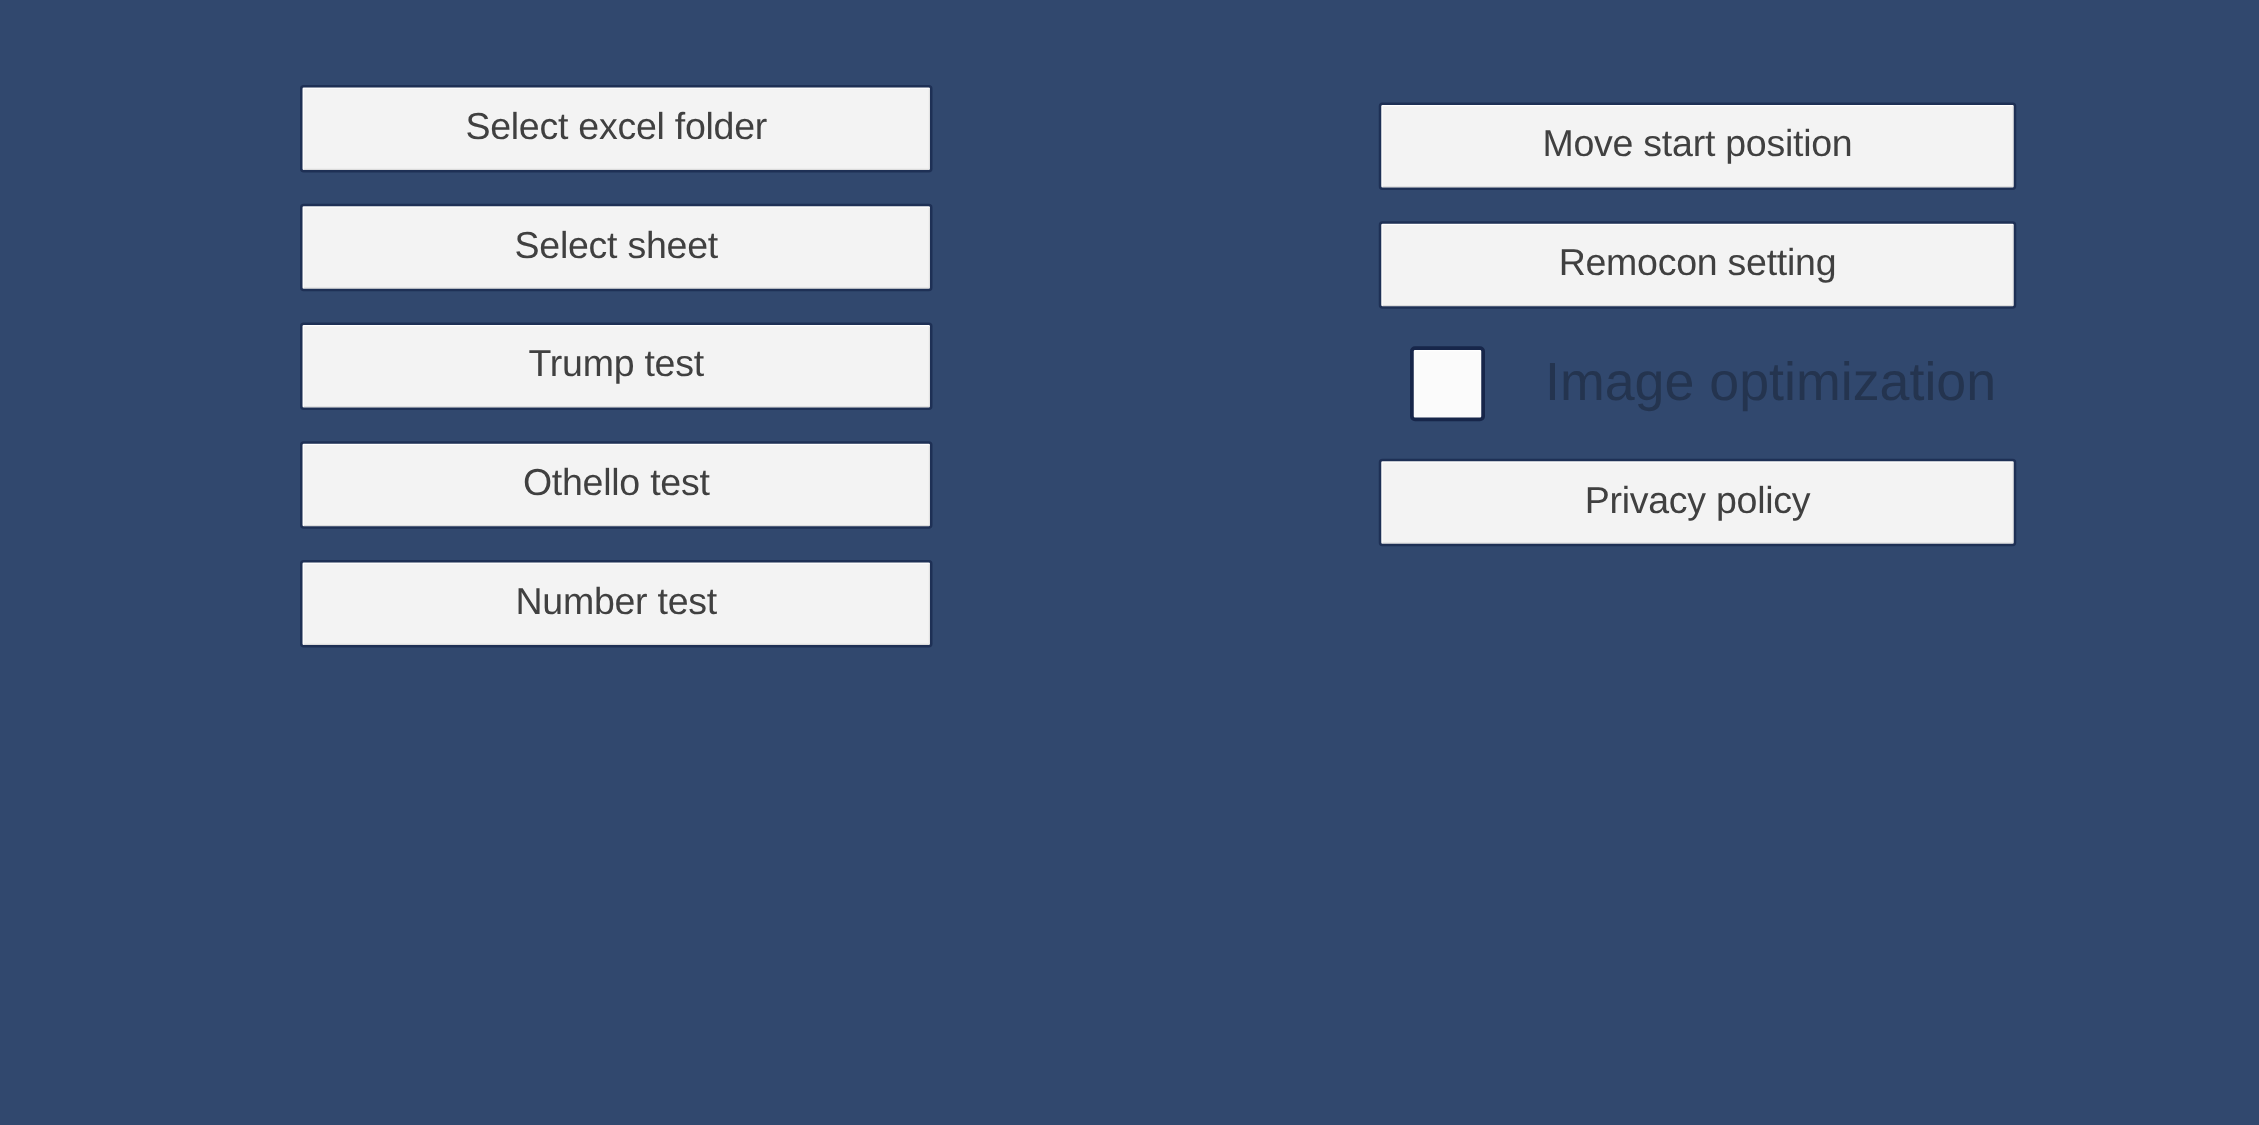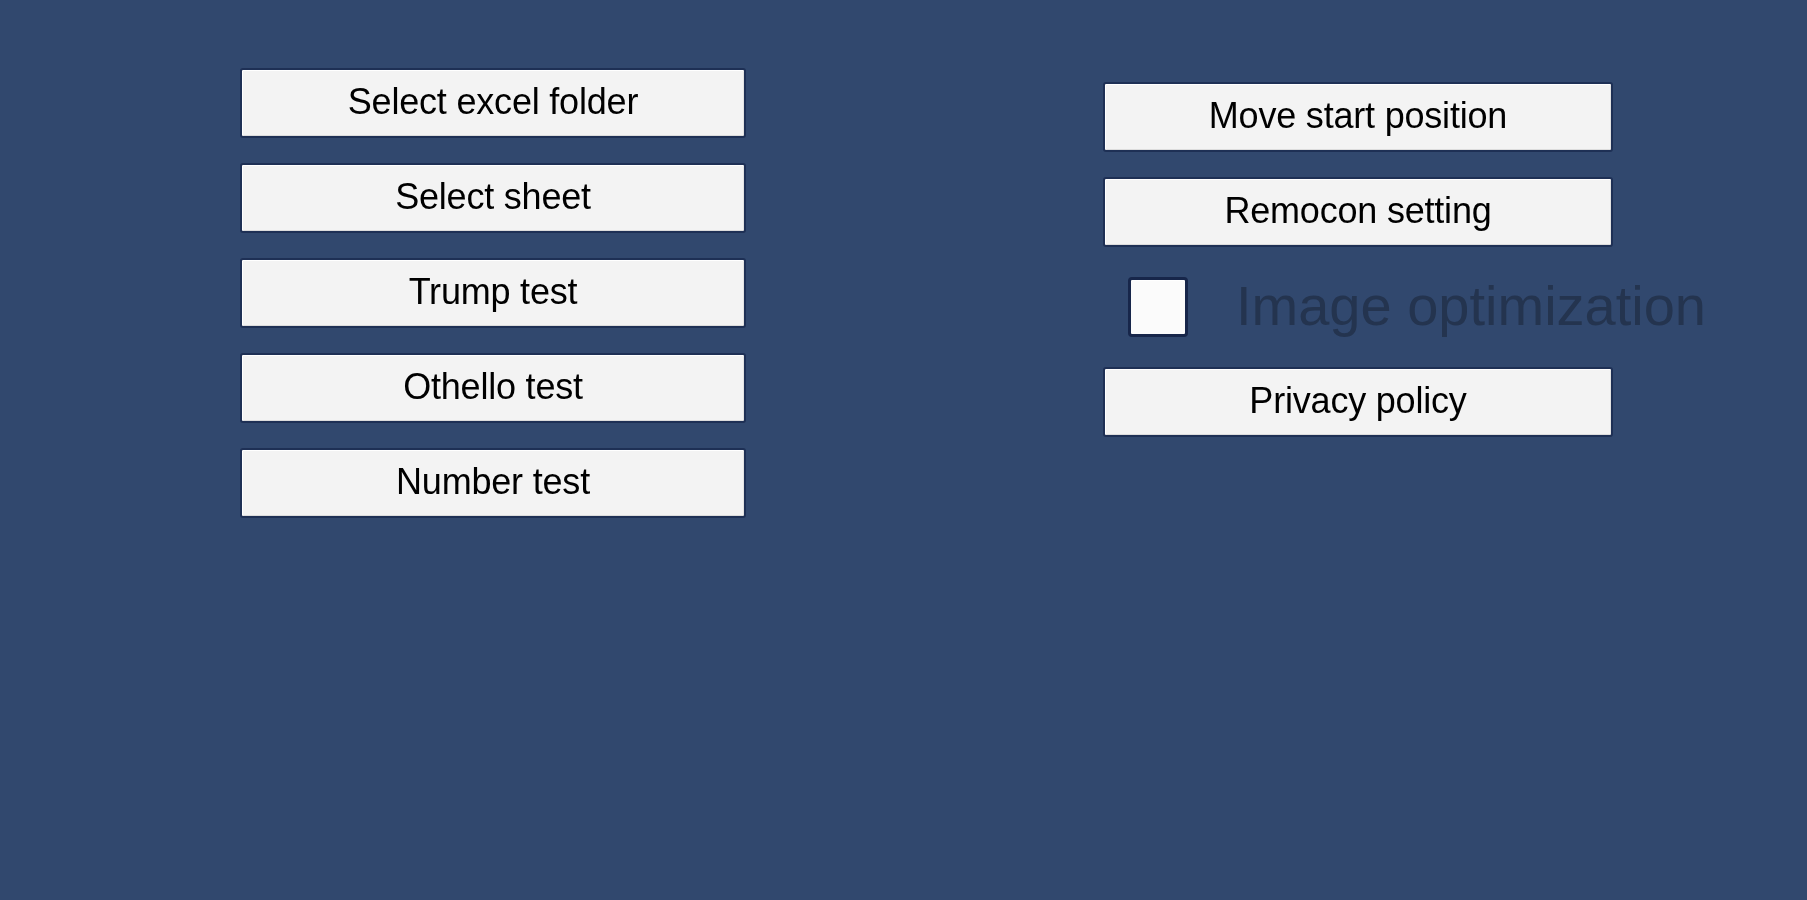--- a/index.html
+++ b/index.html
@@ -50,23 +50,23 @@
     height: 70px;
     margin-bottom: 25px;
     background: #f3f3f3;
     border: 2px solid #1e3055;
     border-radius: 3px;
     box-shadow:
       inset 0 1px 0 #ffffff,
       inset 1px 0 0 #ffffff,
       inset -1px 0 0 #e2e2e2,
       inset 0 -1px 0 #dcdcdc;
-    color: #000000;
+    color: #404040;
     font-family: "Liberation Sans", sans-serif;
-    font-size: 36px;
+    font-size: 30px;
     line-height: 1;
     font-weight: 400;
     display: flex;
     align-items: center;
     justify-content: center;
     cursor: pointer;
     padding: 0;
     letter-spacing: -0.2px;
     white-space: nowrap;
   }
@@ -94,21 +94,21 @@
     border: 3px solid #17264a;
     border-radius: 4px;
     box-shadow: inset 0 1px 0 #ffffff;
     flex: 0 0 auto;
     cursor: pointer;
   }
 
   .checkbox-label {
     margin-left: 48px;
     font-family: "Liberation Sans", sans-serif;
-    font-size: 56px;
+    font-size: 43px;
     line-height: 1;
     color: #24344f;
     white-space: nowrap;
     transform: translateY(-1px);
   }
 </style>
 </head>
 <body>
 
 <div id="app-window">

